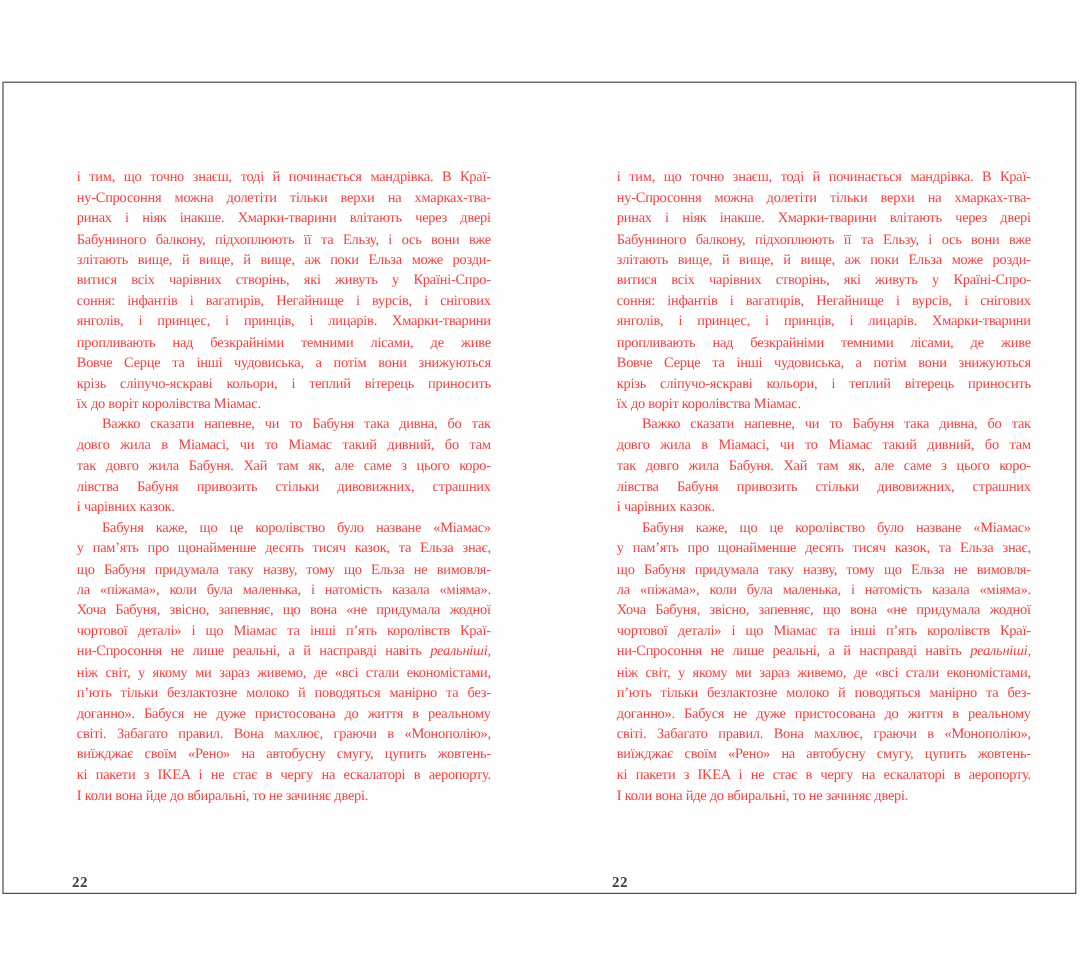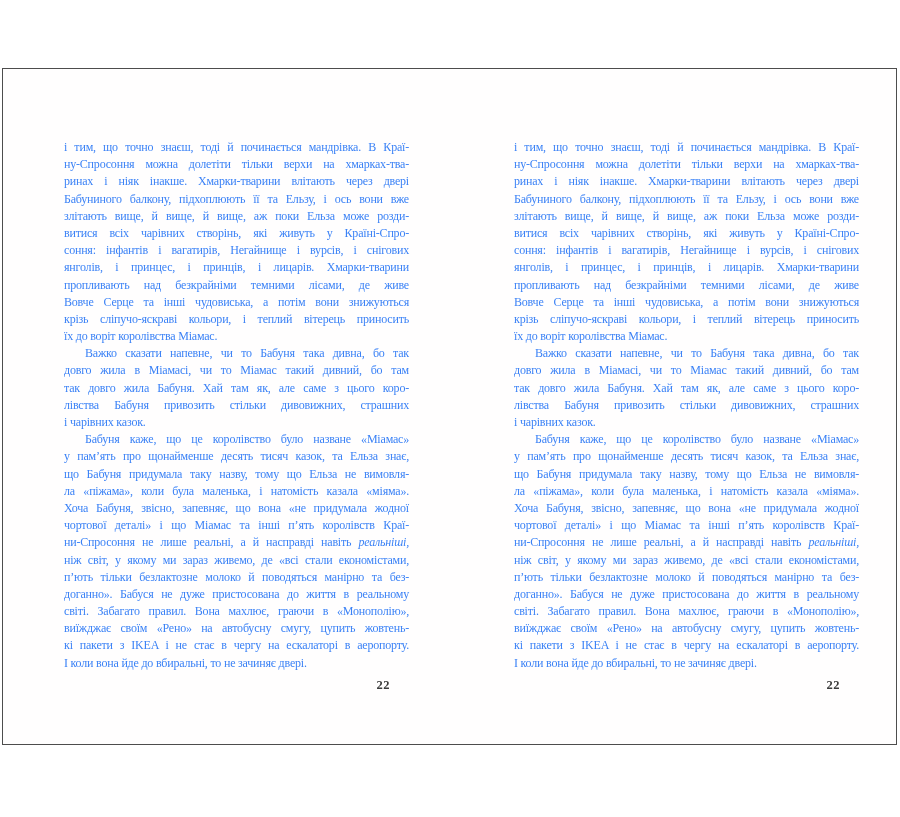--- a/index.html
+++ b/index.html
@@ -23,44 +23,44 @@
     border: 1.5px solid #4d4d4d;
     background: #fffefe;
     box-sizing: content-box;
   }
   .text-col {
     position: absolute;
     top: 139px;
     width: 345px;
     font-size: 12px;
     line-height: 17.2px;
-    color: #3b82f6;
+    color: #ef4444;
     letter-spacing: -0.2px;
   }
   .text-col.left  { left: 64px;  }
   .text-col.right { left: 514px; }
   .line {
     height: 17.2px;
     text-align: justify;
     text-align-last: justify;
     white-space: nowrap;
   }
   .line.end {
     text-align-last: left;
   }
   .line.indent {
     text-indent: 21px;
   }
   .line em {
   }
   .pagenum {
     position: absolute;
-    top: 678px;
+    top: 728px;
     width: 330px;
-    text-align: right;
+    text-align: left;
     font-size: 12.5px;
     font-weight: bold;
     color: #3c3c3c;
     letter-spacing: 0.5px;
   }
   .pagenum.left  { left: 60px;  }
   .pagenum.right { left: 510px; }
 </style>
 </head>
 <body>

